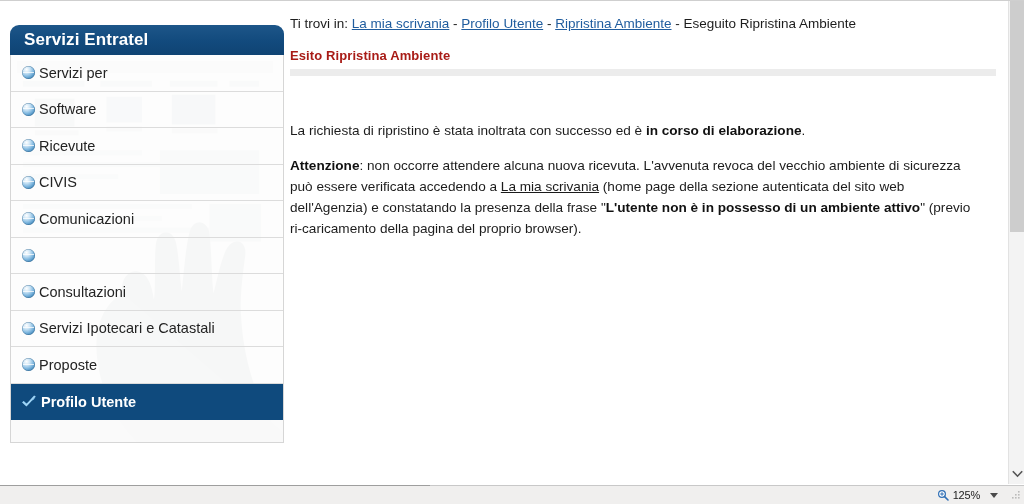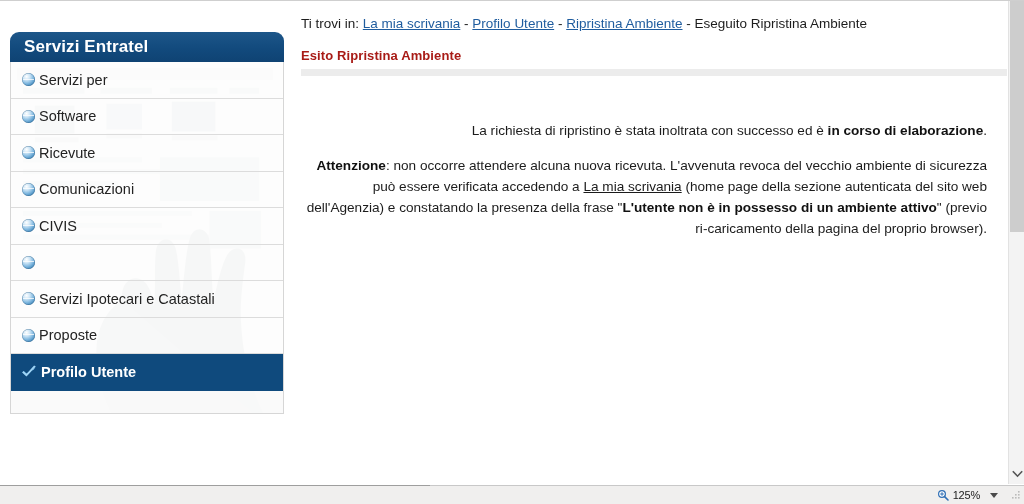--- a/index.html
+++ b/index.html
@@ -106,21 +106,21 @@
   #resize-grip {
     width: 12px; height: 12px;
     margin-right: 2px;
     opacity: 0.5;
   }
 
   
   #sidebar {
     position: absolute;
     left: 10px;
-    top: 31px;
+    top: 24px;
     width: 274px;
     border-radius: 19px;
   }
   #sidebar-header {
     height: 30px;
     background: linear-gradient(180deg, #1d5689 0%, #124a7d 55%, #0f4373 100%);
     border-radius: 9px 9px 0 0;
     display: flex;
     align-items: center;
     padding-left: 14px;
@@ -191,21 +191,21 @@
   .check-icon { flex: 0 0 16px; width: 16px; height: 14px; margin-left: -1px; }
   .nav-item.partial {
     height: 22px;
     background: rgba(250,250,249,0.9);
     border-bottom: none;
   }
 
   
   #main {
     position: absolute;
-    left: 301px;
+    left: 290px;
     top: 14px;
     width: 694px;
   }
   #breadcrumb {
     font-size: 13.5px;
     color: #1d1d1d;
     line-height: 18px;
     white-space: nowrap;
   }
   #breadcrumb a {
@@ -225,21 +225,20 @@
     height: 7px;
     width: 706px;
     background: #ececec;
   }
   #content-body {
     margin-top: 44px;
     width: 686px;
     font-size: 13.6px;
     color: #1c1c1c;
     line-height: 21px;
-    text-align: right;
   }
   #content-body p { margin: 0 0 14px 0; }
   #content-body b, #content-body strong { font-weight: bold; color: #111; }
   #content-body a {
     color: #1b1b1b;
     text-decoration: underline;
   }
 </style>
 </head>
 <body>
@@ -303,33 +302,37 @@
             <span class="nav-label">Software</span>
           </div>
 
           <div class="nav-item">
             <span class="bullet-globe"></span>
             <span class="nav-label">Ricevute</span>
           </div>
 
           <div class="nav-item">
             <span class="bullet-globe"></span>
+            <span class="nav-label">CIVIS</span>
+          </div>
+
+          <div class="nav-item">
+            <span class="bullet-globe"></span>
             <span class="nav-label">Comunicazioni</span>
           </div>
 
-          <div class="nav-item">
-            <span class="bullet-globe"></span>
-            <span class="nav-label">CIVIS</span>
-          </div>
-
-
-          <div class="nav-item">
-            <span class="bullet-globe"></span>
-          </div>
-
+
+          <div class="nav-item">
+            <span class="bullet-globe"></span>
+          </div>
+
+          <div class="nav-item">
+            <span class="bullet-globe"></span>
+            <span class="nav-label">Consultazioni</span>
+          </div>
 
           <div class="nav-item">
             <span class="bullet-globe"></span>
             <span class="nav-label">Servizi Ipotecari e Catastali</span>
           </div>
 
           <div class="nav-item">
             <span class="bullet-globe"></span>
             <span class="nav-label">Proposte</span>
           </div>

